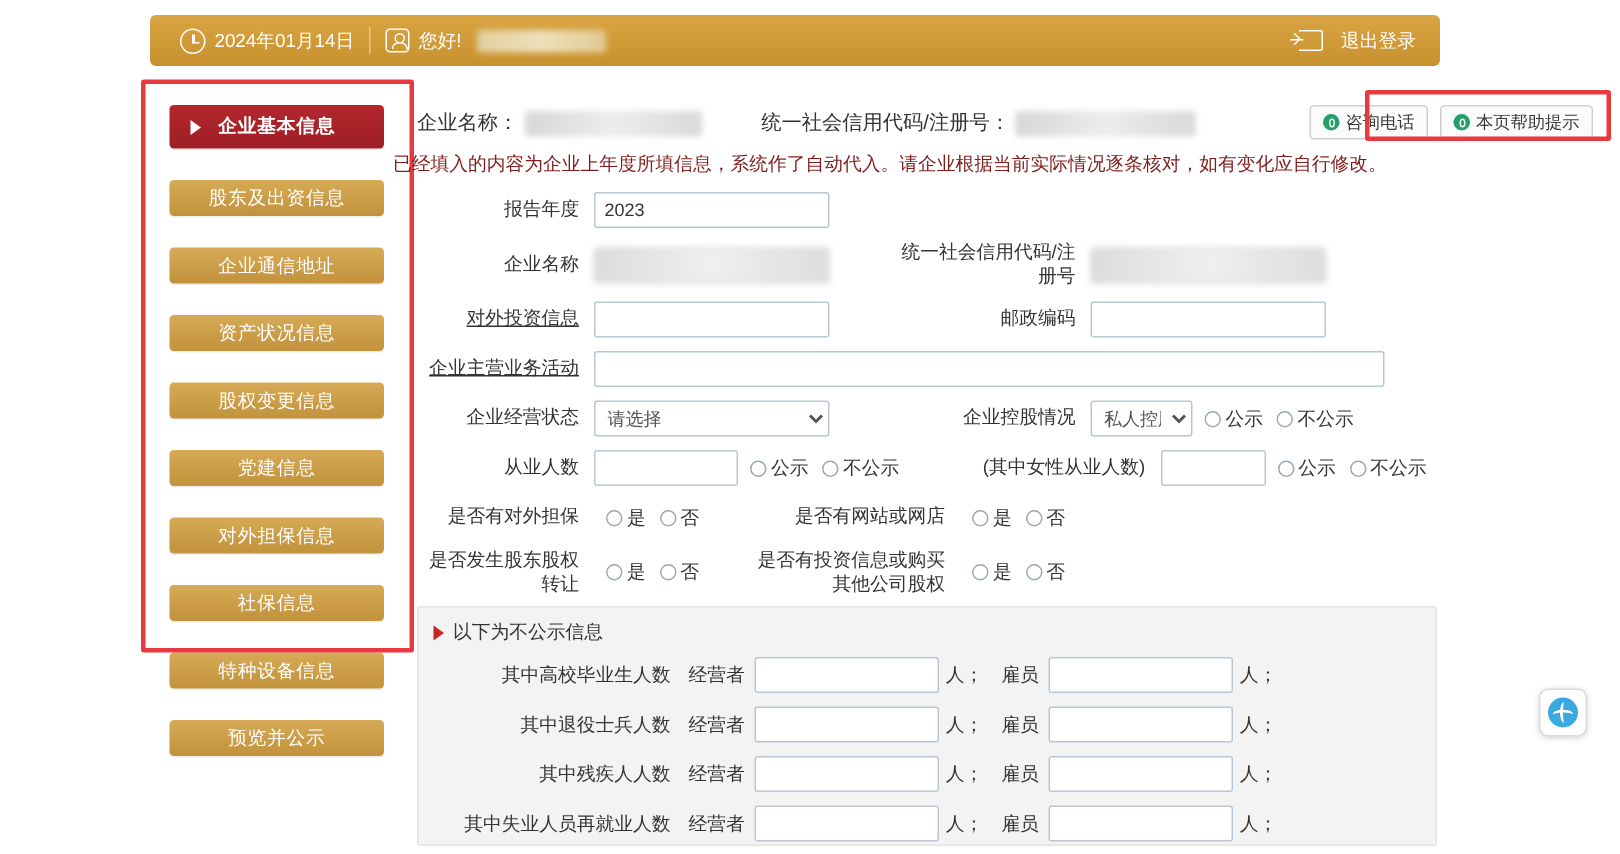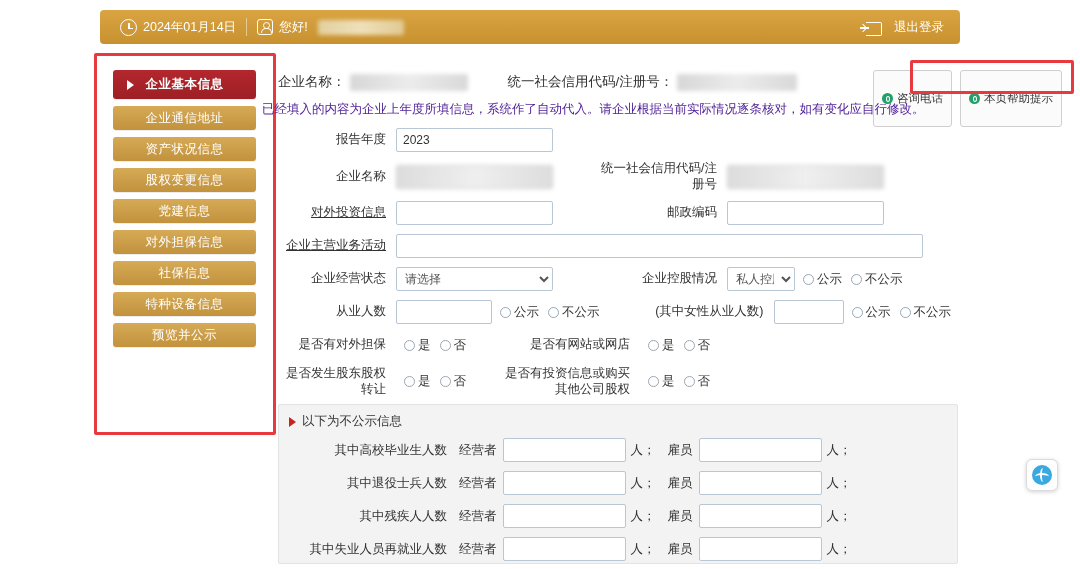--- a/index.html
+++ b/index.html
@@ -58,21 +58,21 @@
     border:1.5px solid #fff; border-bottom:none; border-radius:5px 5px 0 0;
   }
   .blur-name {
     display:inline-block; width:86px; height:15px;
     background: linear-gradient(90deg,#e3cf9f,#efe0bb,#e0c993);
     filter: blur(2px);
     border-radius:2px;
     margin-left:4px;
   }
   .topbar .spacer { flex: 1 1 auto; }
-  .logout { display:flex; align-items:flex-end; gap:12px; padding-right:6px; font-size:12.5px;}
+  .logout { display:flex; align-items:center; gap:12px; padding-right:6px; font-size:12.5px;}
   .logout-icon{
     display:inline-block;width:16px;height:14px;border:1.5px solid #fff;border-left:none;
     position:relative;border-radius:0 2px 2px 0;
   }
   .logout-icon::after{
     content:"";position:absolute;left:-6px;top:4.5px;width:9px;height:1.5px;background:#fff;
   }
   .logout-icon::before{
     content:"";position:absolute;left:-6px;top:2px;width:5px;height:5px;
     border-right:1.5px solid #fff;border-bottom:1.5px solid #fff;transform:rotate(-45deg);
@@ -87,21 +87,21 @@
   }
 
   
   .sidebar {
     position:absolute;
     left:101px; top:60px;
     width:167px;
     padding:10px 0 12px 0;
   }
   .side-item {
-    width:143px; height:24px; margin:0 auto 7px auto;
+    width:143px; height:24px; margin:0 auto 21px auto;
     border-radius:3px;
     background: linear-gradient(180deg,#d6aa56 0%,#c2923c 100%);
     color:#ffffff;
     font-size:12.5px;
     display:flex; align-items:center; justify-content:center;
     letter-spacing:.5px;
     box-shadow: 0 1px 0 rgba(0,0,0,.07);
     position:relative;
   }
   .side-item.active {
@@ -136,38 +136,38 @@
 
   
   .help-wrap {
     position:absolute; right:12px; top:66px;
     display:flex; gap:8px; align-items:center;
     padding:4px 6px;
   }
   .help-btn {
     border:1px solid #cfcfcf; background:#fbfbfb; border-radius:3px;
     font-size:11.5px; color:#3a3a3a;
-    padding:20px 8px; display:flex; align-items:center; gap:4px; white-space:nowrap;
+    padding:3px 8px; display:flex; align-items:center; gap:4px; white-space:nowrap;
   }
   .help-dot{
     width:11px;height:11px;border-radius:50%;background:#23a06a;display:inline-block;position:relative;
   }
   .help-dot::after{
     content:"";position:absolute;left:3.5px;top:2.5px;width:4px;height:6px;
     border:1.5px solid #fff;border-radius:50%;box-sizing:border-box;
   }
   .help-highlight{
     position:absolute; right:6px; top:60px; width:164px; height:34px;
     border:3px solid #e8393f; border-radius:2px; pointer-events:none;
   }
 
   
   .notice {
     position:absolute; left:262px; top:100px; width:700px;
-    font-size:12.5px; color:#4c1d95; line-height:1.5;
+    font-size:12.5px; color:#7f1d1d; line-height:1.5;
   }
 
   
   .form {
     position:absolute; left:278px; top:128px; width:680px;
   }
   .row { display:flex; align-items:center; margin-bottom:9px; min-height:24px; }
   .lab {
     width:118px; text-align:right; font-size:12.5px; color:#333;
     padding-right:10px; line-height:1.25;
@@ -266,20 +266,23 @@
       <span>退出登录</span>
     </div>
   </div>
 
   <div class="card"></div>
 
   <div class="sidebar">
     <div class="side-item active">
       <span class="caret"></span>
       <span>企业基本信息</span>
+    </div>
+    <div class="side-item">
+      <span>股东及出资信息</span>
     </div>
     <div class="side-item">
       <span>企业通信地址</span>
     </div>
     <div class="side-item">
       <span>资产状况信息</span>
     </div>
     <div class="side-item">
       <span>股权变更信息</span>
     </div>

